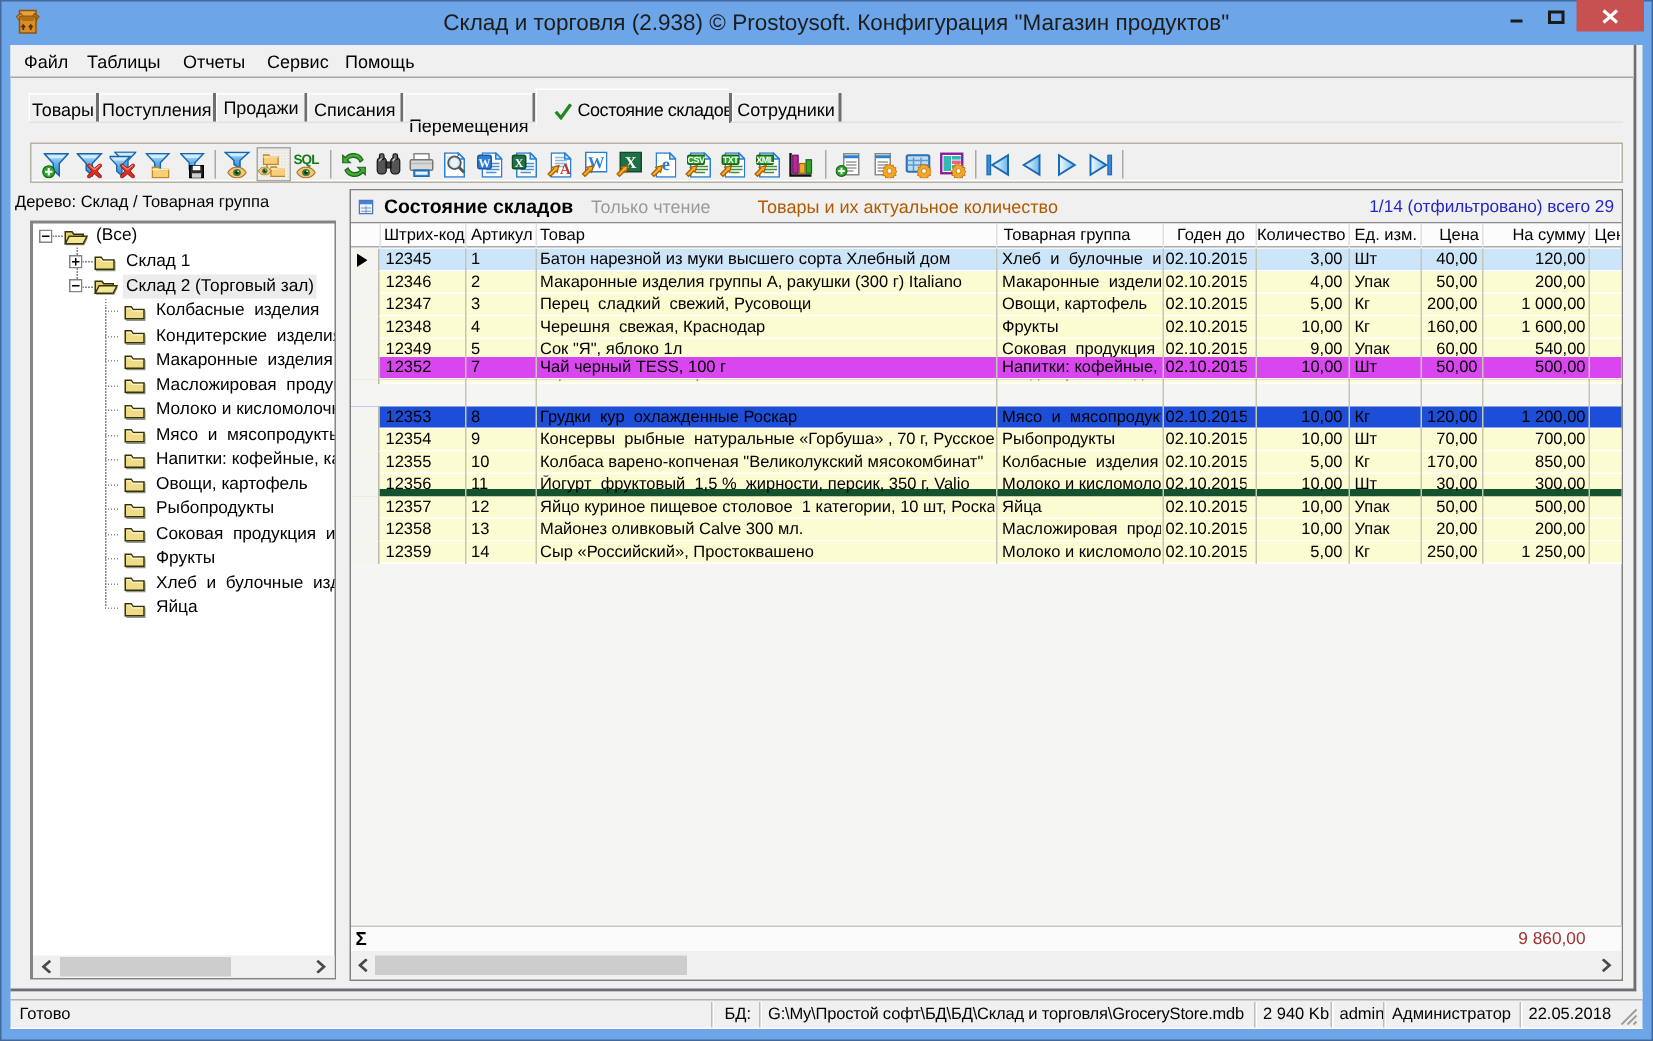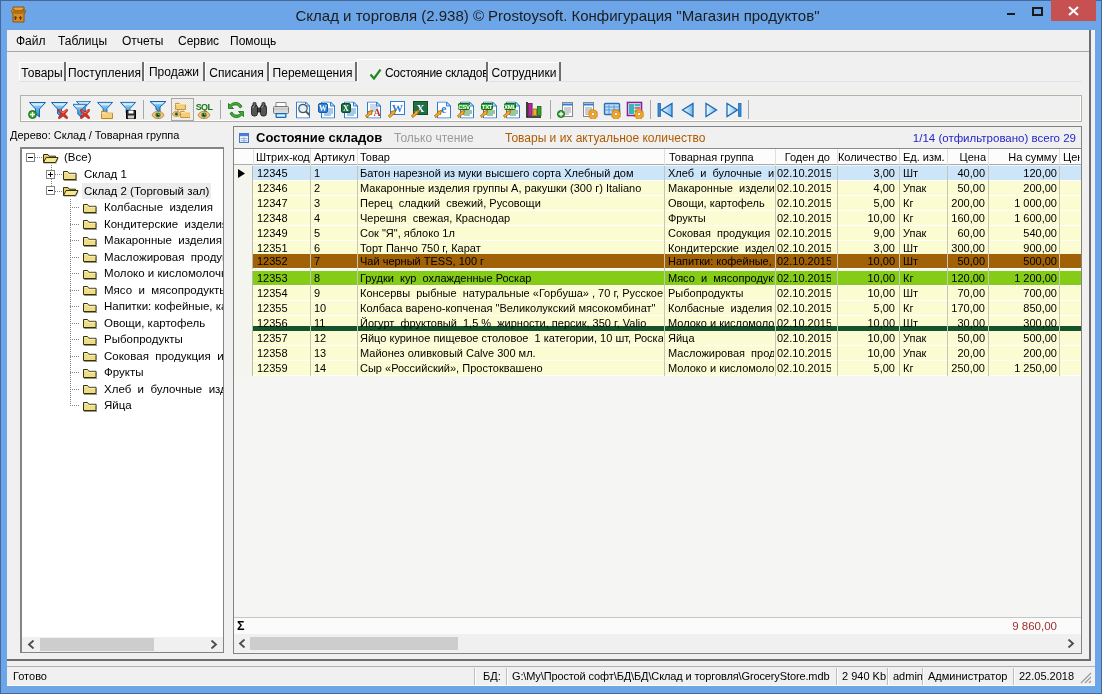--- a/index.html
+++ b/index.html
@@ -49,21 +49,21 @@
 </div>
 <div id="tabs">
   <div class="tab" style="left:19px;top:62px;width:45px;height:20px;padding-top:3px">Товары</div>
   <div class="tabsep" style="left:64px;top:62px;height:20px"></div>
   <div class="tab" style="left:66px;top:62px;width:76px;height:20px;padding-top:3px">Поступления</div>
   <div class="tabsep" style="left:142px;top:62px;height:20px"></div>
   <div class="tab" style="left:144px;top:62px;width:59px;height:20px;padding-top:2px">Продажи</div>
   <div class="tabsep" style="left:203px;top:62px;height:20px"></div>
   <div class="tab" style="left:205px;top:62px;width:62px;height:20px;padding-top:3px">Списания</div>
   <div class="tabsep" style="left:267px;top:62px;height:20px"></div>
-  <div class="tab" style="left:269px;top:62px;width:86px;height:20px;padding-top:3px">Перемещения</div>
+  <div class="tab" style="left:269px;top:62px;width:86px;height:20px;padding-top:14px">Перемещения</div>
   <div class="tabsep" style="left:355px;top:62px;height:20px"></div>
   <div class="tab" style="left:357px;top:59px;width:129px;height:24px;padding-top:6px">
       <svg style="position:absolute;left:11px;top:9px" width="13" height="11" viewBox="0 0 13 11">
         <path d="M1.5 5.5L5 9.5 11.5 0.5" stroke="#1e8a1e" stroke-width="2.2" fill="none"></path>
       </svg>
       <span style="position:absolute;left:27px;top:6px;letter-spacing:-0.3px">Состояние складов</span>
     </div>
   <div class="tabsep" style="left:486px;top:62px;height:20px"></div>
   <div class="tab" style="left:488px;top:62px;width:71px;height:20px;padding-top:3px">Сотрудники</div>
   <div class="tabsep" style="left:559px;top:62px;height:20px"></div>
@@ -562,33 +562,33 @@
 <span class="dc" style="left:23px;width:52px">12351</span>
 <span class="dc" style="left:80px;width:42px">6</span>
 <span class="dc" style="left:126px;width:303px">Торт Панчо 750 г, Карат</span>
 <span class="dc" style="left:434px;width:106px">Кондитерские&nbsp; изделия</span>
 <span class="dc" style="left:543px;width:54px;text-align:right">02.10.2015</span>
 <span class="dc" style="left:603px;width:58px;text-align:right">3,00</span>
 <span class="dc" style="left:669px;width:43px">Шт</span>
 <span class="dc" style="left:713px;width:38px;text-align:right">300,00</span>
 <span class="dc" style="left:754px;width:69px;text-align:right">900,00</span>
 </div>
-<div class="drow" style="top:127px;background:#a16207;border-bottom:1px solid #ffffff">
+<div class="drow" style="top:111px;background:#d946ef;border-bottom:1px solid #ffffff">
 <div class="abs" style="left:0;top:0;width:19px;height:15px;background:#f5f5ef;border-right:1px solid #b9b9af"></div>
 <span class="dc" style="left:23px;width:52px">12352</span>
 <span class="dc" style="left:80px;width:42px">7</span>
 <span class="dc" style="left:126px;width:303px">Чай черный TESS, 100 г</span>
 <span class="dc" style="left:434px;width:106px">Напитки: кофейные, какао</span>
 <span class="dc" style="left:543px;width:54px;text-align:right">02.10.2015</span>
 <span class="dc" style="left:603px;width:58px;text-align:right">10,00</span>
 <span class="dc" style="left:669px;width:43px">Шт</span>
 <span class="dc" style="left:713px;width:38px;text-align:right">50,00</span>
 <span class="dc" style="left:754px;width:69px;text-align:right">500,00</span>
 </div>
-<div class="drow" style="top:144px;background:#84cc16;border-bottom:1px solid #ffffff">
+<div class="drow" style="top:144px;background:#1d4ed8;border-bottom:1px solid #ffffff">
 <div class="abs" style="left:0;top:0;width:19px;height:15px;background:#f5f5ef;border-right:1px solid #b9b9af"></div>
 <span class="dc" style="left:23px;width:52px">12353</span>
 <span class="dc" style="left:80px;width:42px">8</span>
 <span class="dc" style="left:126px;width:303px">Грудки&nbsp; кур&nbsp; охлажденные Роскар</span>
 <span class="dc" style="left:434px;width:106px">Мясо&nbsp; и&nbsp; мясопродукты</span>
 <span class="dc" style="left:543px;width:54px;text-align:right">02.10.2015</span>
 <span class="dc" style="left:603px;width:58px;text-align:right">10,00</span>
 <span class="dc" style="left:669px;width:43px">Кг</span>
 <span class="dc" style="left:713px;width:38px;text-align:right">120,00</span>
 <span class="dc" style="left:754px;width:69px;text-align:right">1 200,00</span>

